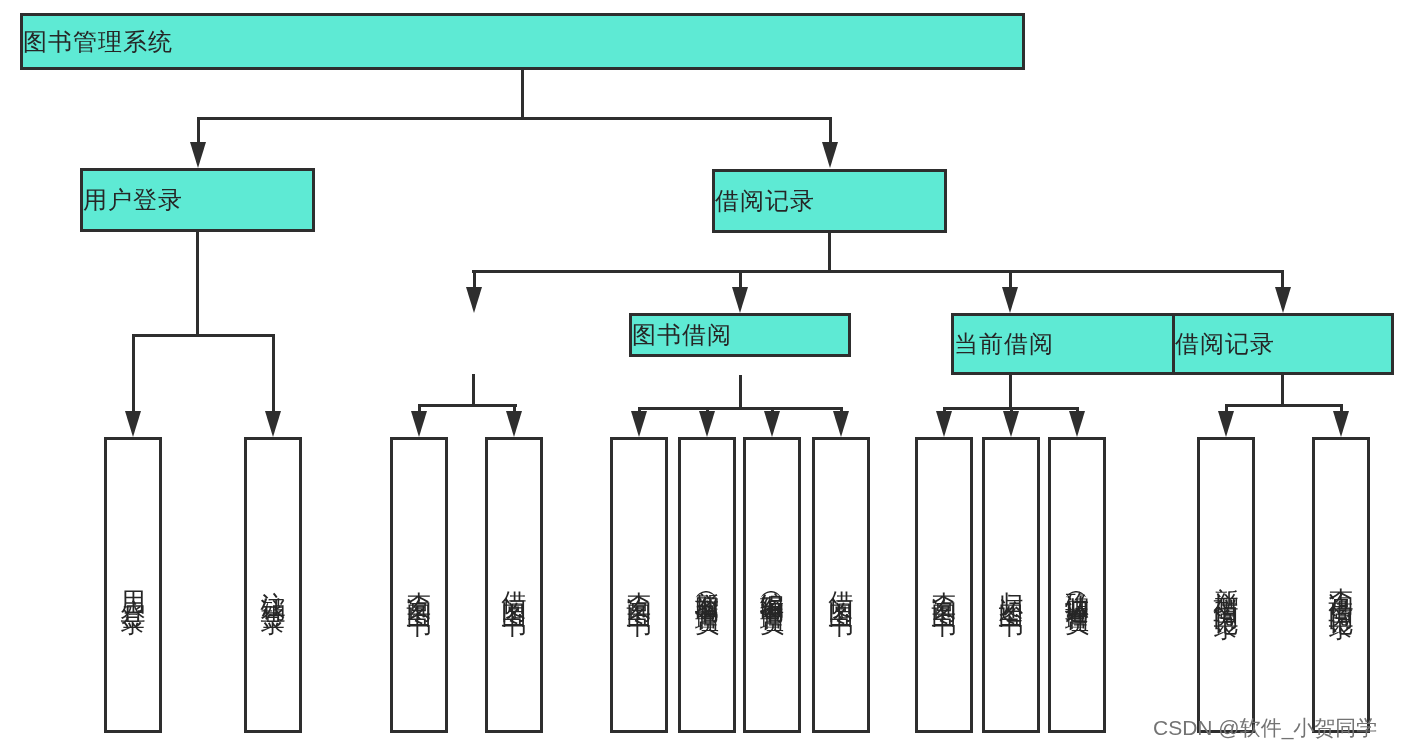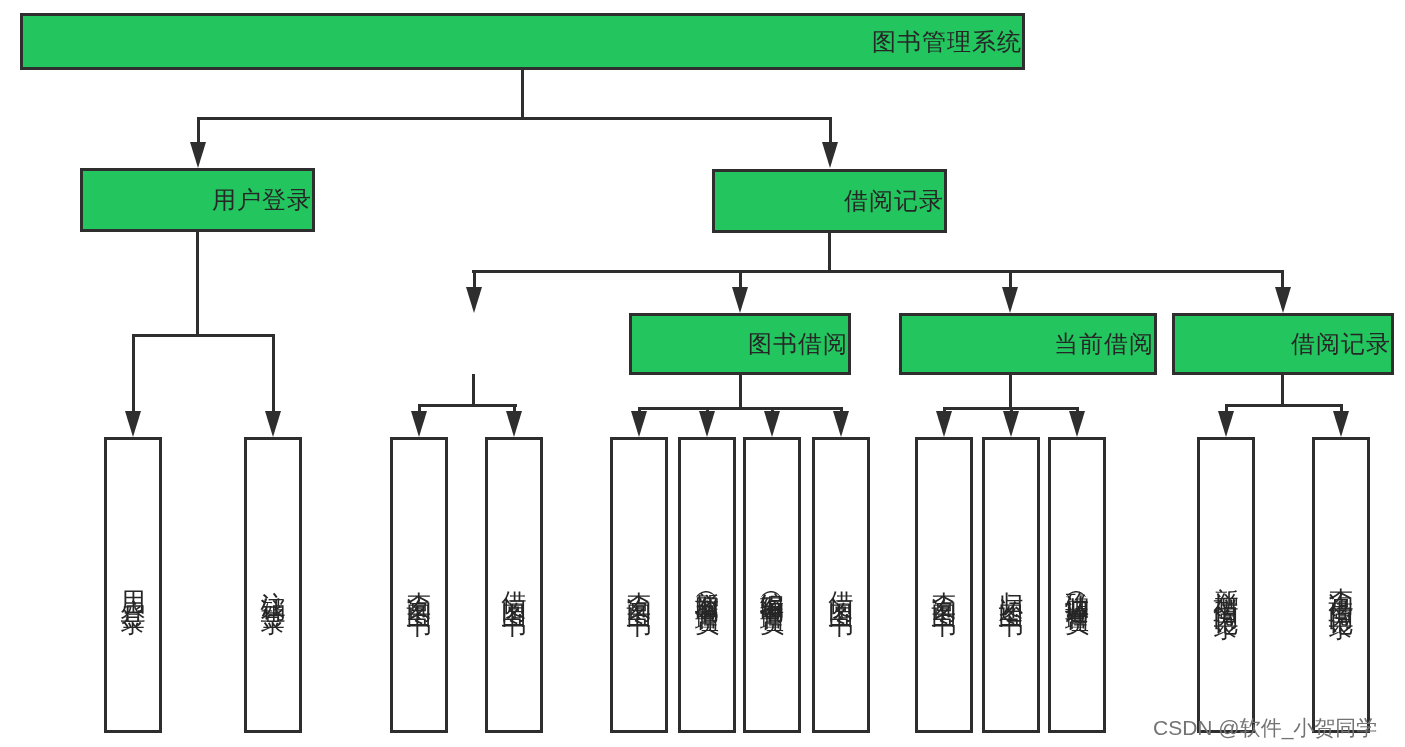--- a/index.html
+++ b/index.html
@@ -1,22 +1,22 @@
 <!DOCTYPE html>
 <html><head>
 <meta charset="utf-8">
 <style>
   html,body{margin:0;padding:0;background:#ffffff;}
   .canvas{
     position:relative;width:1405px;height:747px;background:#ffffff;overflow:hidden;
     font-family:"Liberation Sans","DejaVu Sans",sans-serif;color:#262626;
   }
   .box{
-    position:absolute;box-sizing:border-box;border:3px solid #2e2e2e;background:#22c55e;
-    display:flex;align-items:center;justify-content:flex-end;font-size:24px;color:#262626;
+    position:absolute;box-sizing:border-box;border:3px solid #2e2e2e;background:#5eead4;
+    display:flex;align-items:center;justify-content:flex-start;font-size:24px;color:#262626;
     letter-spacing:1px;
   }
   .vbox{
     position:absolute;box-sizing:border-box;border:3px solid #2e2e2e;background:#ffffff;
     top:437px;width:58px;height:296px;
     display:flex;align-items:center;justify-content:center;
     writing-mode:vertical-rl;text-orientation:mixed;
     font-size:25px;letter-spacing:7px;color:#262626;line-height:1;
   }
   .vbox.tight{font-size:24px;letter-spacing:3px;}
@@ -67,24 +67,24 @@
   <div class="hline" style="left:472px;top:270px;width:812px;"></div>
   <div class="vline" style="left:473px;top:270px;height:20px;"></div>
   <div class="arr" style="left:466px;top:287px;"></div>
   <div class="vline" style="left:739px;top:270px;height:20px;"></div>
   <div class="arr" style="left:732px;top:287px;"></div>
   <div class="vline" style="left:1009px;top:270px;height:20px;"></div>
   <div class="arr" style="left:1002px;top:287px;"></div>
   <div class="vline" style="left:1281px;top:270px;height:20px;"></div>
   <div class="arr" style="left:1275px;top:287px;"></div>
 
-  <div class="box" style="left:629px;top:313px;width:222px;height:62px;">
+  <div class="box" style="left:629px;top:313px;width:222px;height:44px;">
     <span>图书借阅</span>
   </div>
-  <div class="box" style="left:899px;top:313px;width:258px;height:62px;">
+  <div class="box" style="left:951px;top:313px;width:258px;height:62px;">
     <span>当前借阅</span>
   </div>
   <div class="box" style="left:1172px;top:313px;width:222px;height:62px;">
     <span>借阅记录</span>
   </div>
 
   <div class="vline" style="left:472px;top:374px;height:33px;"></div>
   <div class="hline" style="left:418px;top:404px;width:99px;"></div>
   <div class="vline" style="left:418px;top:404px;height:12px;"></div>
   <div class="arr" style="left:411px;top:411px;"></div>

